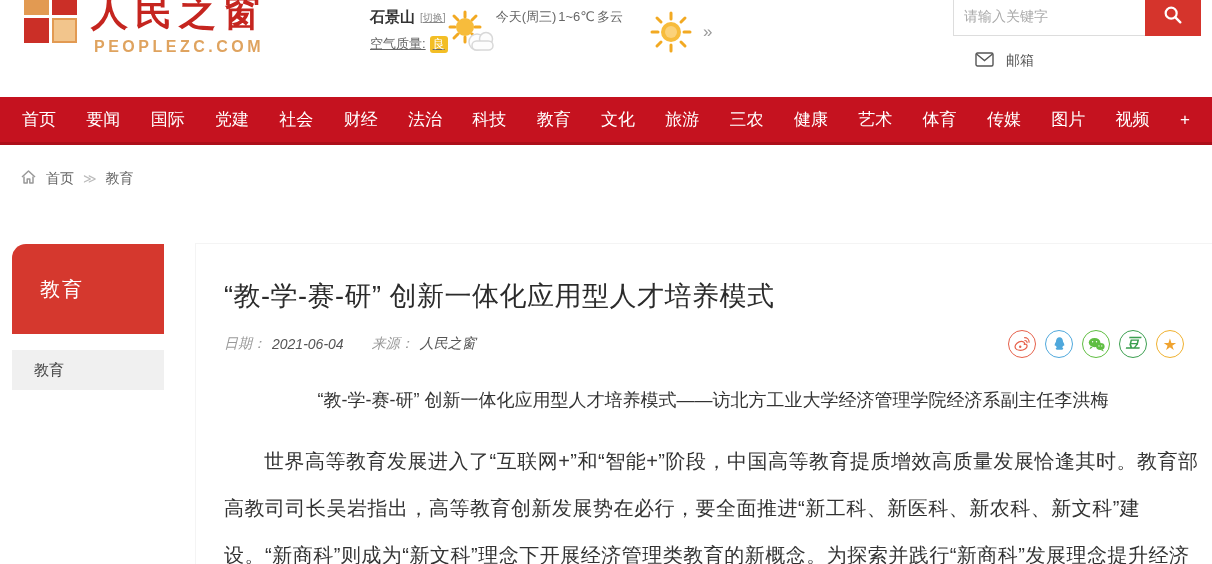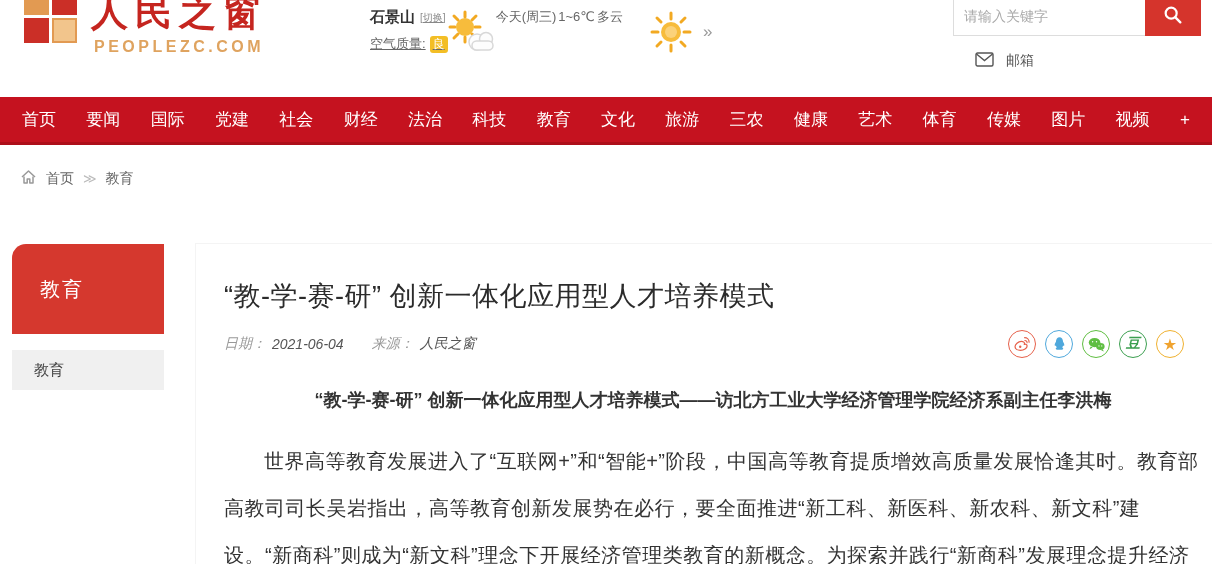--- a/index.html
+++ b/index.html
@@ -67,21 +67,21 @@
   .meta-gap { width:28px; }
   .share { margin-left:auto; margin-right:18px; display:flex; gap:9px; }
   .share-icon { width:28px; height:28px; border-radius:50%; display:flex; align-items:center; justify-content:center;
                 cursor:pointer; background:#fff; }
   .si-weibo   { border:1px solid #E6604A; color:#E6604A; }
   .si-qq      { border:1px solid #4FA8DC; color:#4FA8DC; }
   .si-wechat  { border:1px solid #5FBE41; color:#5FBE41; }
   .si-douban  { border:1px solid #3C9F50; color:#3C9F50; font-weight:700; font-size:14px; }
   .si-star    { border:1px solid #F0B12F; color:#F0A32F; font-size:16px; }
 
-  .a-subtitle { margin-top:30px; text-align:center; font-weight:700; font-size:18px; color:#333; }
+  .a-subtitle { margin-top:30px; text-align:center; font-weight:400; font-size:18px; color:#333; }
   .a-body { margin-top:26px; font-size:20px; color:#333; line-height:47px; text-indent:2em; letter-spacing:0.5px; }
 </style>
 </head>
 <body>
 
 <header class="top-header">
   <div class="logo">
     <div class="logo-squares">
       <div class="sq sq-o"></div>
       <div class="sq sq-r"></div>

